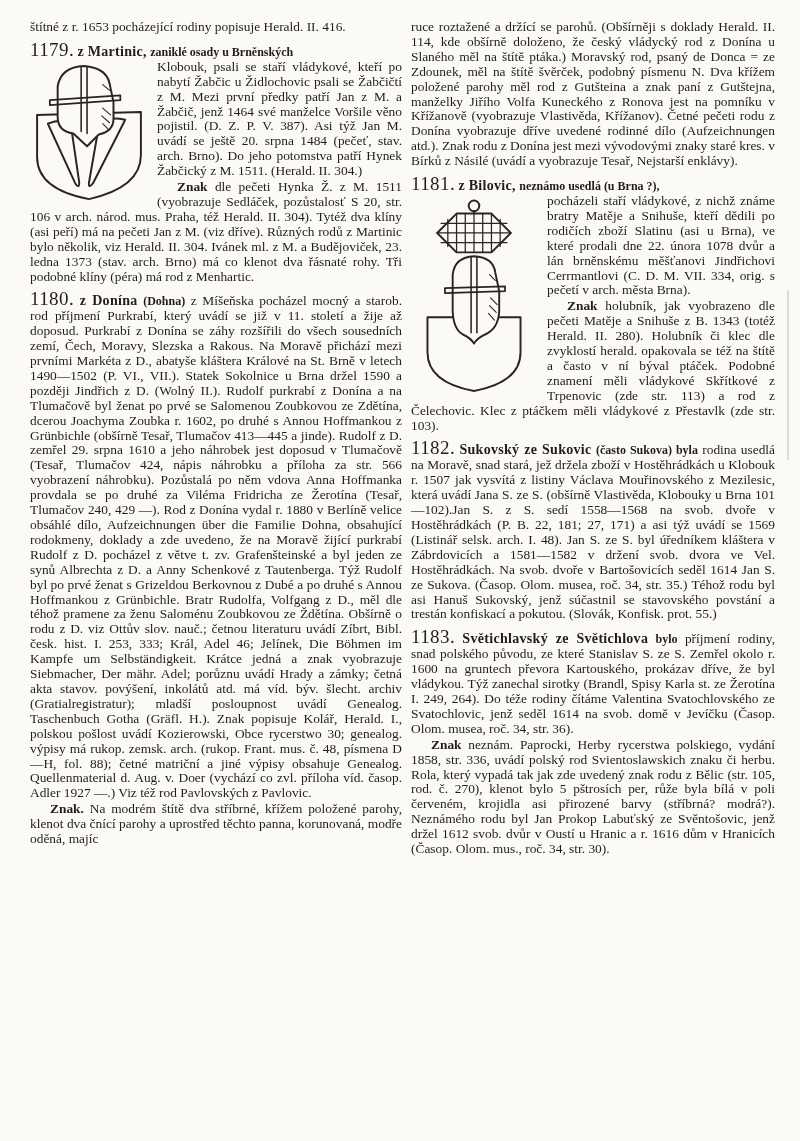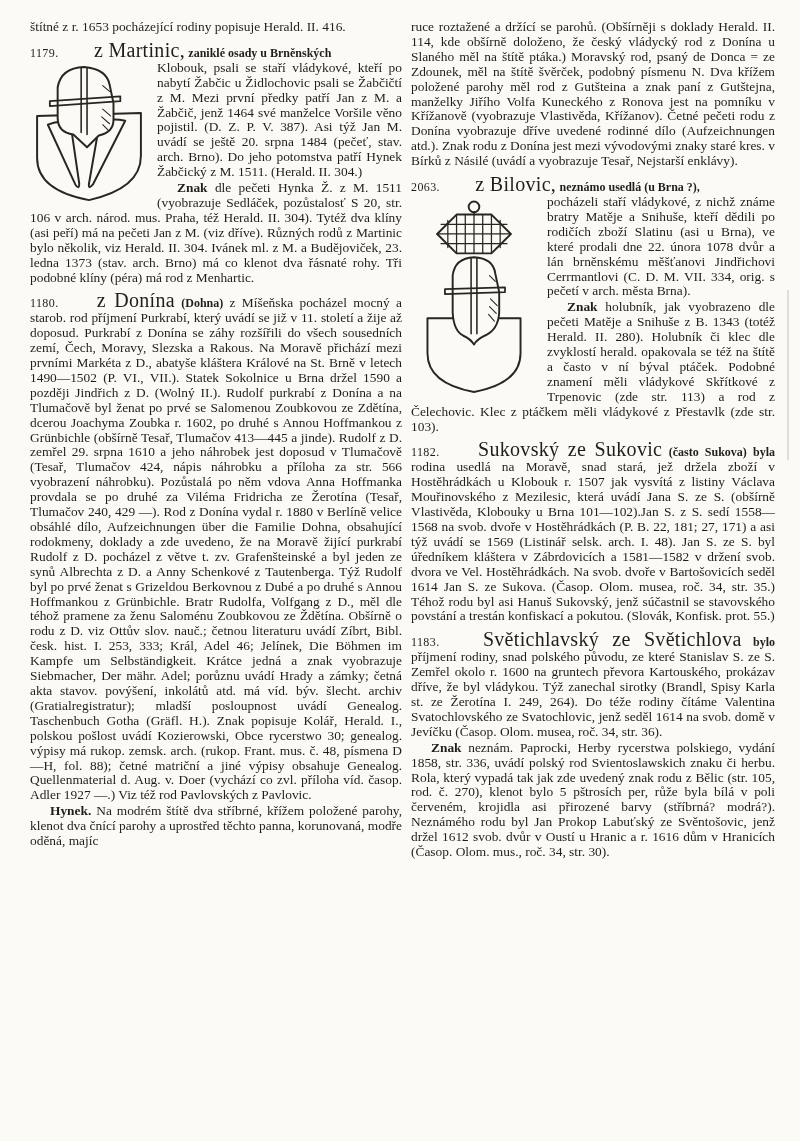--- a/index.html
+++ b/index.html
@@ -16,22 +16,22 @@
   .col {
     width:372px;
     font-size:13.4px;
     line-height:14.9px;
     text-align:justify;
   }
   .col-right { width:364px; }
   p { text-align:justify; }
   .entry { margin-top:8px; }
   .head-line {}
-  .enum { font-size:12px; letter-spacing:.4px; }
-  .ename { font-weight:normal; font-size:20px; letter-spacing:.3px;margin-left:32px; }
+  .enum { font-size:19px; letter-spacing:.4px; }
+  .ename { font-weight:bold; font-size:14px; letter-spacing:.3px; }
   .equal { font-weight:bold; font-size:12px; }
   .znak { text-indent:20px; margin-top:1px; }
   .znak-label { font-weight:bold;font-family:Liberation Serif, serif; }
   .fig { float:left; }
   .fig-martinic { margin:3px 9px 1px 0; }
   .fig-bilovic  { margin:3px 10px 1px 0; }
   .fig svg { display:block; }
   .pageno {
     position:absolute; left:0; right:0; bottom:22px;
     text-align:center; font-size:17px; letter-spacing:1px;
@@ -74,31 +74,31 @@
               </g>
             </svg>
           </span>
           <p class="body">Klobouk, psali se staří vládykové, kteří po nabytí Žabčic u Židlochovic psali se Žabčičtí z M. Mezi první předky patří Jan z M. a Žabčič, jenž 1464 své manželce Voršile věno pojistil. (D. Z. P. V. 387). Asi týž Jan M. uvádí se ještě 20. srpna 1484 (pečeť, stav. arch. Brno). Do jeho potomstva patří Hynek Žabčický z M. 1511. (Herald. II. 304.)</p>
           <p class="znak"><span class="znak-label">Znak</span><span> dle pečeti Hynka Ž. z M. 1511 (vyobrazuje Sedláček, pozůstalosť S 20, str. 106 v arch. národ. mus. Praha, též Herald. II. 304). Tytéž dva klíny (asi peří) má na pečeti Jan z M. (viz dříve). Různých rodů z Martinic bylo několik, viz Herald. II. 304. Ivánek ml. z M. a Budějoviček, 23. ledna 1373 (stav. arch. Brno) má co klenot dva řásnaté rohy. Tři podobné klíny (péra) má rod z Menhartic.</span></p>
         </div>
       </section>
 
       <section class="entry">
         <p><span class="enum">1180.</span> <span class="ename">z Donína</span> <span class="equal">(Dohna)</span> <span>z Míšeňska pocházel mocný a starob. rod příjmení Purkrabí, který uvádí se již v 11. století a žije až doposud. Purkrabí z Donína se záhy rozšířili do všech sousedních zemí, Čech, Moravy, Slezska a Rakous. Na Moravě přichází mezi prvními Markéta z D., abatyše kláštera Králové na St. Brně v letech 1490—1502 (P. VI., VII.). Statek Sokolnice u Brna držel 1590 a později Jindřich z D. (Wolný II.). Rudolf purkrabí z Donína a na Tlumačově byl ženat po prvé se Salomenou Zoubkovou ze Zdětína, dcerou Joachyma Zoubka r. 1602, po druhé s Annou Hoffmankou z Grünbichle (obšírně Tesař, Tlumačov 413—445 a jinde). Rudolf z D. zemřel 29. srpna 1610 a jeho náhrobek jest doposud v Tlumačově (Tesař, Tlumačov 424, nápis náhrobku a příloha za str. 566 vyobrazení náhrobku). Pozůstalá po něm vdova Anna Hoffmanka provdala se po druhé za Viléma Fridricha ze Žerotína (Tesař, Tlumačov 240, 429 —). Rod z Donína vydal r. 1880 v Berlíně velice obsáhlé dílo, Aufzeichnungen über die Familie Dohna, obsahující rodokmeny, doklady a zde uvedeno, že na Moravě žijící purkrabí Rudolf z D. pocházel z větve t. zv. Grafenšteinské a byl jeden ze synů Albrechta z D. a Anny Schenkové z Tautenberga. Týž Rudolf byl po prvé ženat s Grizeldou Berkovnou z Dubé a po druhé s Annou Hoffmankou z Grünbichle. Bratr Rudolfa, Volfgang z D., měl dle téhož pramene za ženu Saloménu Zoubkovou ze Ždětína. Obšírně o rodu z D. viz Ottův slov. nauč.; četnou literaturu uvádí Zíbrt, Bibl. česk. hist. I. 253, 333; Král, Adel 46; Jelínek, Die Böhmen im Kampfe um Selbständigkeit. Krátce jedná a znak vyobrazuje Siebmacher, Der mähr. Adel; porůznu uvádí Hrady a zámky; četná akta stavov. povýšení, inkolátů atd. má víd. býv. šlecht. archiv (Gratialregistratur); mladší posloupnost uvádí Genealog. Taschenbuch Gotha (Gräfl. H.). Znak popisuje Kolář, Herald. I., polskou pošlost uvádí Kozierowski, Obce rycerstwo 30; genealog. výpisy má rukop. zemsk. arch. (rukop. Frant. mus. č. 48, písmena D—H, fol. 88); četné matriční a jiné výpisy obsahuje Genealog. Quellenmaterial d. Aug. v. Doer (vychází co zvl. příloha víd. časop. Adler 1927 —.) Viz též rod Pavlovských z Pavlovic.</span></p>
-        <p class="znak"><span class="znak-label">Hynek.</span><span> Na modrém štítě dva stříbrné, křížem položené parohy, klenot dva čnící parohy a uprostřed těchto panna, korunovaná, modře oděná, majíc</span></p>
+        <p class="znak"><span class="znak-label">Znak.</span><span> Na modrém štítě dva stříbrné, křížem položené parohy, klenot dva čnící parohy a uprostřed těchto panna, korunovaná, modře oděná, majíc</span></p>
       </section>
 
     </div>
 
     <div class="col col-right">
 
       <p>ruce roztažené a držící se parohů. (Obšírněji s doklady Herald. II. 114, kde obšírně doloženo, že český vládycký rod z Donína u Slaného měl na štítě ptáka.) Moravský rod, psaný de Donca = ze Zdounek, měl na štítě švěrček, podobný písmenu N. Dva křížem položené parohy měl rod z Gutšteina a znak paní z Gutštejna, manželky Jiřího Volfa Kuneckého z Ronova jest na pomníku v Křížanově (vyobrazuje Vlastivěda, Křížanov). Četné pečeti rodu z Donína vyobrazuje dříve uvedené rodinné dílo (Aufzeichnungen atd.). Znak rodu z Donína jest mezi vývodovými znaky staré kres. v Bírků z Násilé (uvádí a vyobrazuje Tesař, Nejstarší enklávy).</p>
 
       <section class="entry">
-        <p class="head-line"><span class="enum">2063.</span> <span class="ename">z Bilovic,</span> <span class="equal">neznámo usedlá (u Brna ?),</span></p>
+        <p class="head-line"><span class="enum">1181.</span> <span class="ename">z Bilovic,</span> <span class="equal">neznámo usedlá (u Brna ?),</span></p>
         <div class="wrap">
           <span class="fig fig-bilovic">
             <svg viewBox="0 0 130 202" width="126" height="196">
               <g fill="none" stroke="#2a261e" stroke-width="2" stroke-linejoin="round" stroke-linecap="round">
                 <g>
                   <path d="M17,124 L113,124 L113,160 Q113,191 65,200 Q17,191 17,160 Z"></path>
                 </g>
                 <g>
                   <path d="M43,80 Q45,62 65,61 Q85,62 87,78 L91,97 L91,118 Q90,136 76,142 Q68,146 65,151 Q61,145 54,142 Q44,137 43,118 Z" fill="#fbfaf6"></path>
                   <path d="M35,94 L97,92 M35,99 L97,97 M35,94 L35,99 M97,92 L97,97" stroke-width="1.8"></path>

